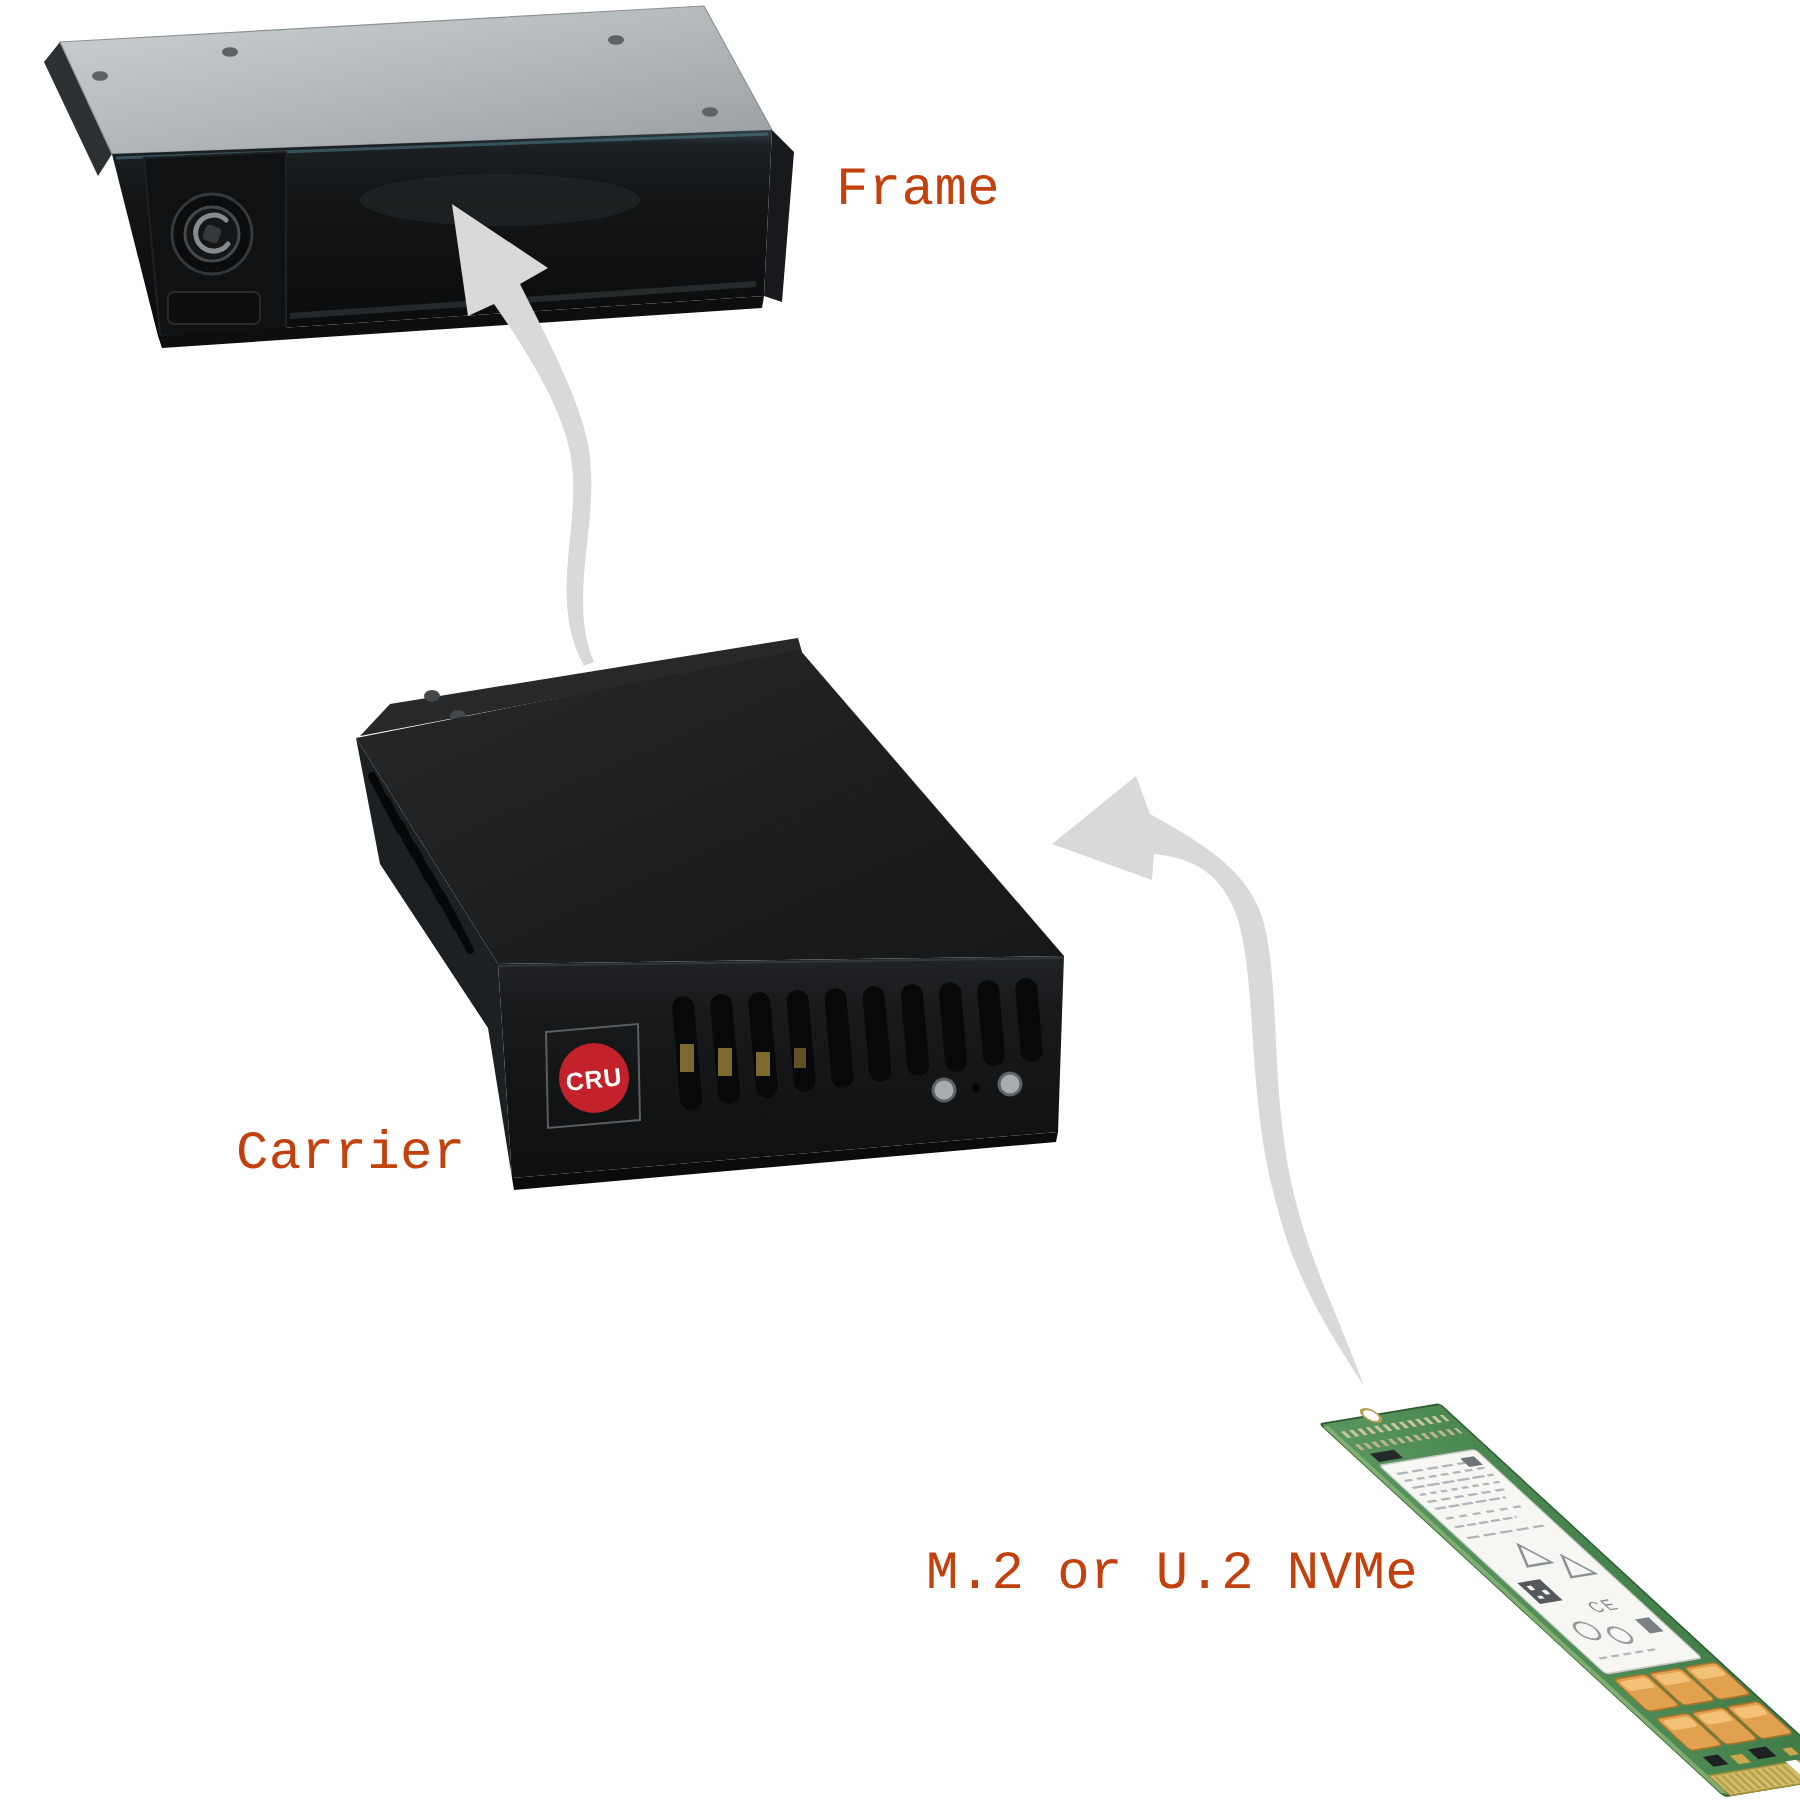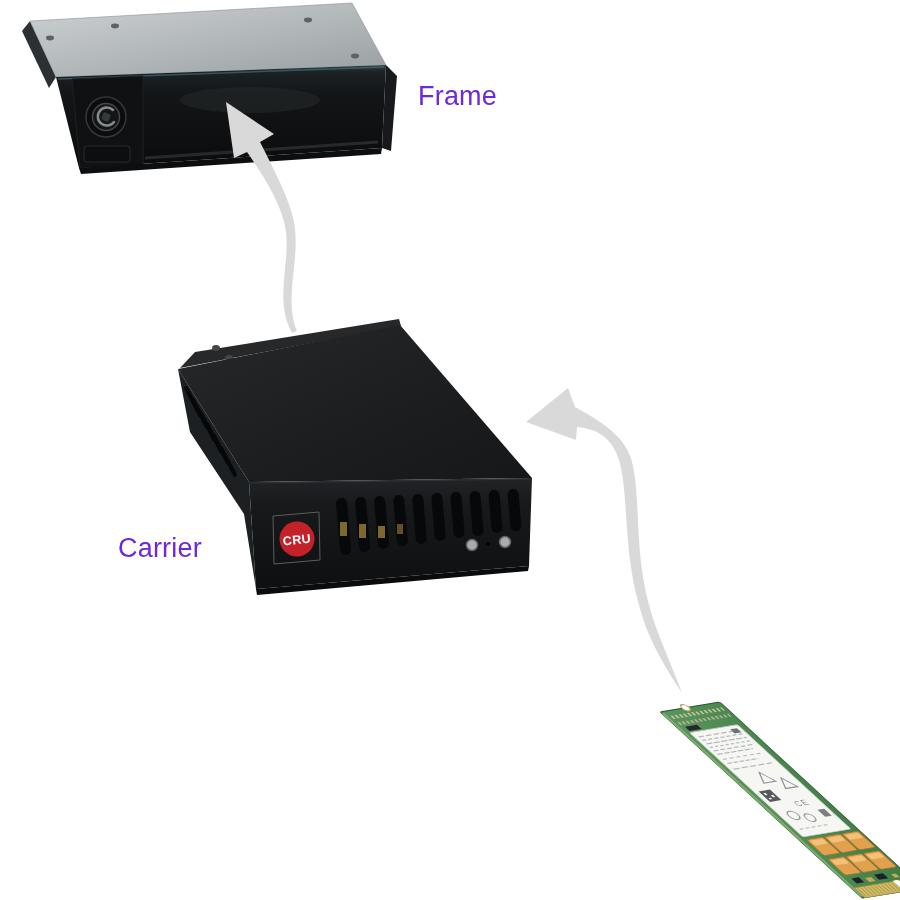--- a/index.html
+++ b/index.html
@@ -6,29 +6,29 @@
   body{background:#ffffff;font-family:"Liberation Sans",sans-serif;}
   .stage{
     position:relative;
     width:900px;height:900px;
     background:#ffffff;
     overflow:hidden;
   }
   .stage svg{position:absolute;left:0;top:0;}
   .caption{
     position:absolute;
-    font-family:Liberation Sans, sans-serif;
+    font-family:Liberation Mono, monospace;
     font-size:27px;
     line-height:28px;
-    color:#6d28d9;
+    color:#c2410c;
     letter-spacing:0.2px;
     white-space:nowrap;
   }
   #frame-label{left:418px;top:82px;}
-  #carrier-label{left:118px;top:534px;}
+  #carrier-label{left:118px;top:564px;}
   #ssd-label{left:463px;top:774px;}
   .cru-text{
     font-family:"Liberation Sans",sans-serif;
     font-weight:bold;
     font-size:12.5px;
     fill:#ffffff;
     letter-spacing:0.4px;
     text-anchor:middle;
   }
   .ce-text{
@@ -240,14 +240,15 @@
              C 646 633 660 660 682 693
              C 669 658 656 632 649 605
              C 634 550 641 498 632 462
              C 626 438 606 424 575 407
              Z"></path>
   </svg>
 
   <div class="caption" id="frame-label">Frame</div>
   <div class="caption" id="carrier-label">Carrier</div>
   <div class="caption" id="ssd-label">
+    <div>M.2 or U.2 NVMe</div>
   </div>
 </div>
 
 </body></html>

